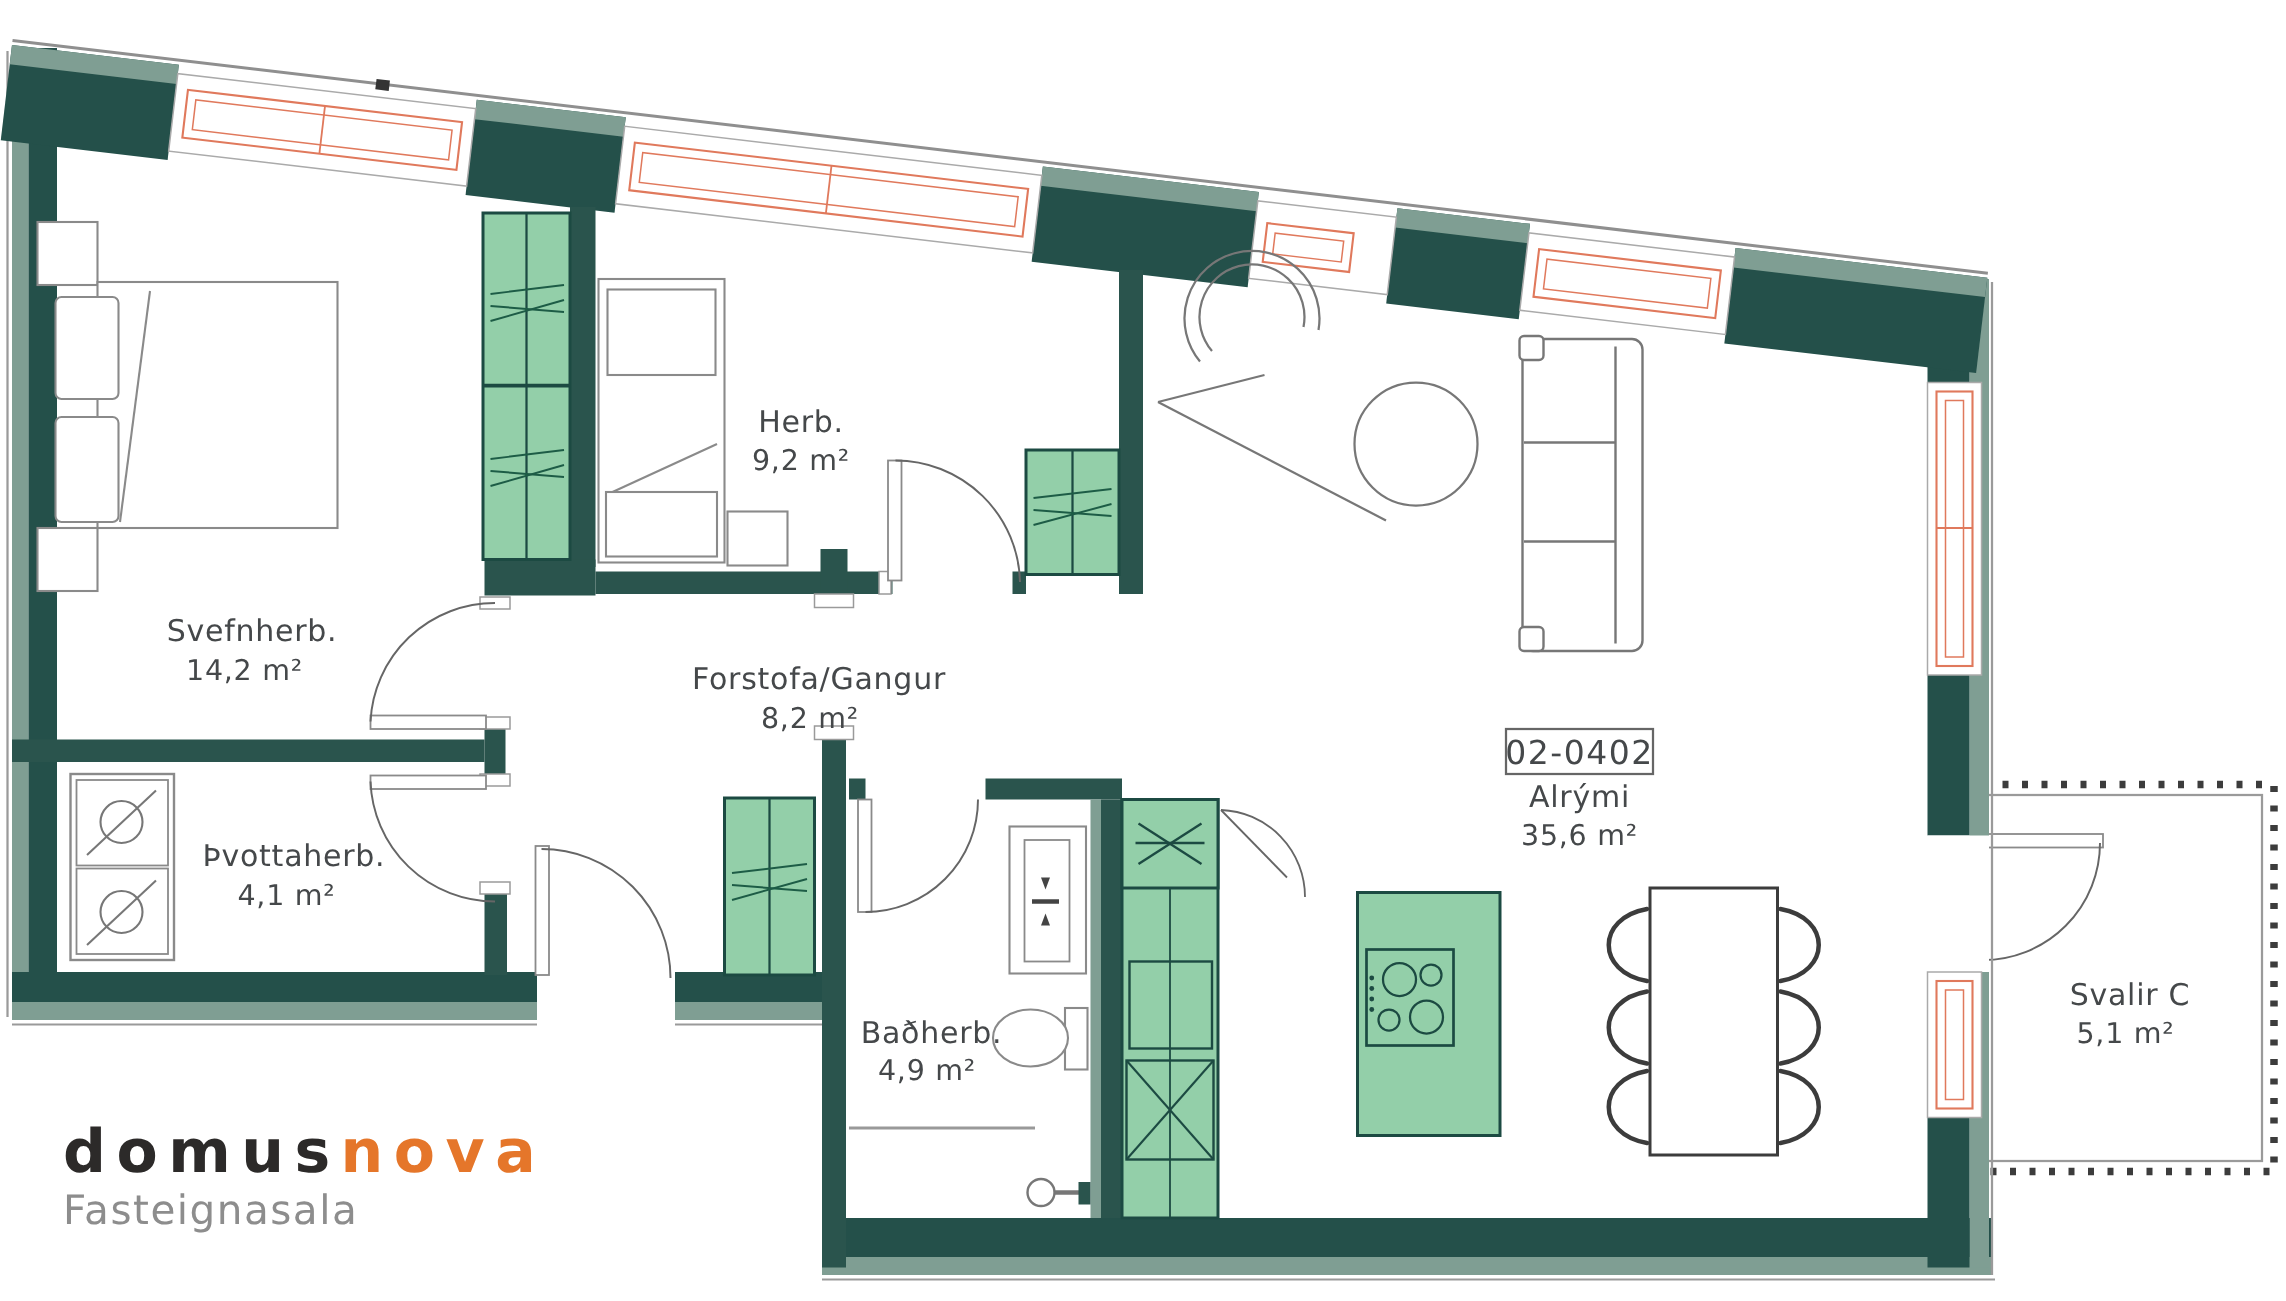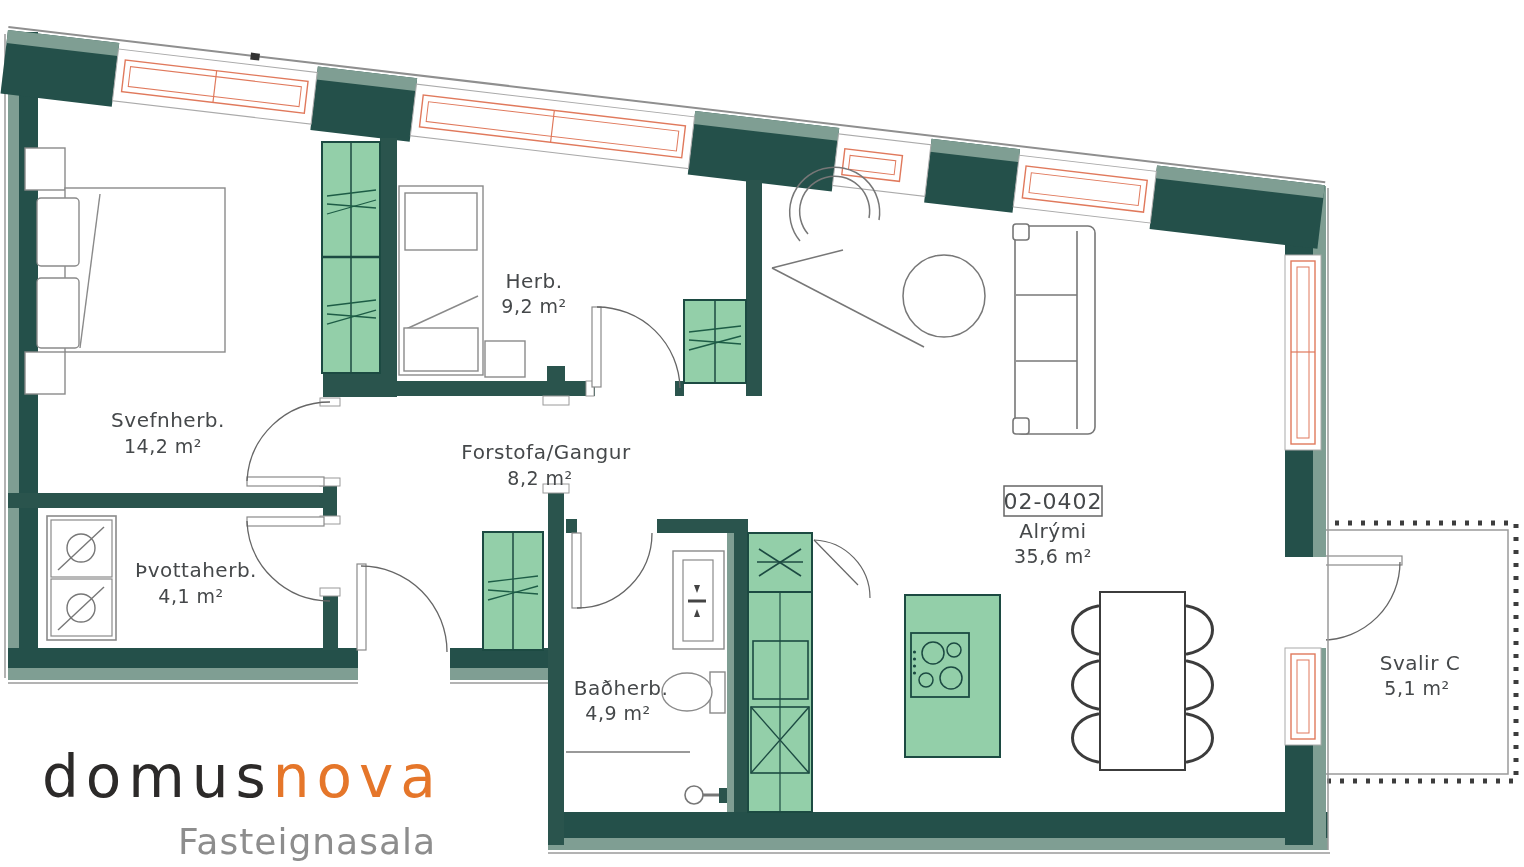--- a/index.html
+++ b/index.html
@@ -4,25 +4,25 @@
 <style>
   html,body{margin:0;padding:0;background:#ffffff;}
   #stage{position:relative;width:1524px;height:867px;background:#fff;overflow:hidden;
          font-family:"DejaVu Sans","Liberation Sans",sans-serif;}
   svg{position:absolute;left:0;top:0;}
   text{font-family:"DejaVu Sans","Liberation Sans",sans-serif;fill:#45484a;}
   .room-name{font-size:20px;letter-spacing:.5px;}
   .room-area{font-size:19px;letter-spacing:.5px;}
   .unit-label{font-size:22px;letter-spacing:1px;}
   #logo{position:absolute;left:42px;top:748px;width:530px;text-align:left;line-height:1;}
-  #logo .brand{font-size:58px;letter-spacing:7px;font-weight:400;}
+  #logo .brand{font-size:40px;letter-spacing:7px;font-weight:700;}
   #logo .brand .primary{color:#2c2a29;}
   #logo .brand .accent{color:#e5762a;}
-  #logo .tagline{display:block;text-align:center;color:#8d8d8d;font-size:36px;
-                 letter-spacing:1px;margin-top:18px;padding-right:0px;}
+  #logo .tagline{display:block;text-align:left;color:#8d8d8d;font-size:27px;
+                 letter-spacing:1px;margin-top:6px;padding-right:0px;}
 </style>
 </head>
 <body>
 
 <div id="stage">
 <svg width="1524" height="867" viewBox="0 0 1524 867">
 
   <g>
     <rect x="1322" y="522" width="194" height="260" fill="#ffffff" stroke="none"></rect>
     <rect x="1325" y="530" width="183" height="244" fill="none" stroke="#9a9a9a" stroke-width="1.5"></rect>

